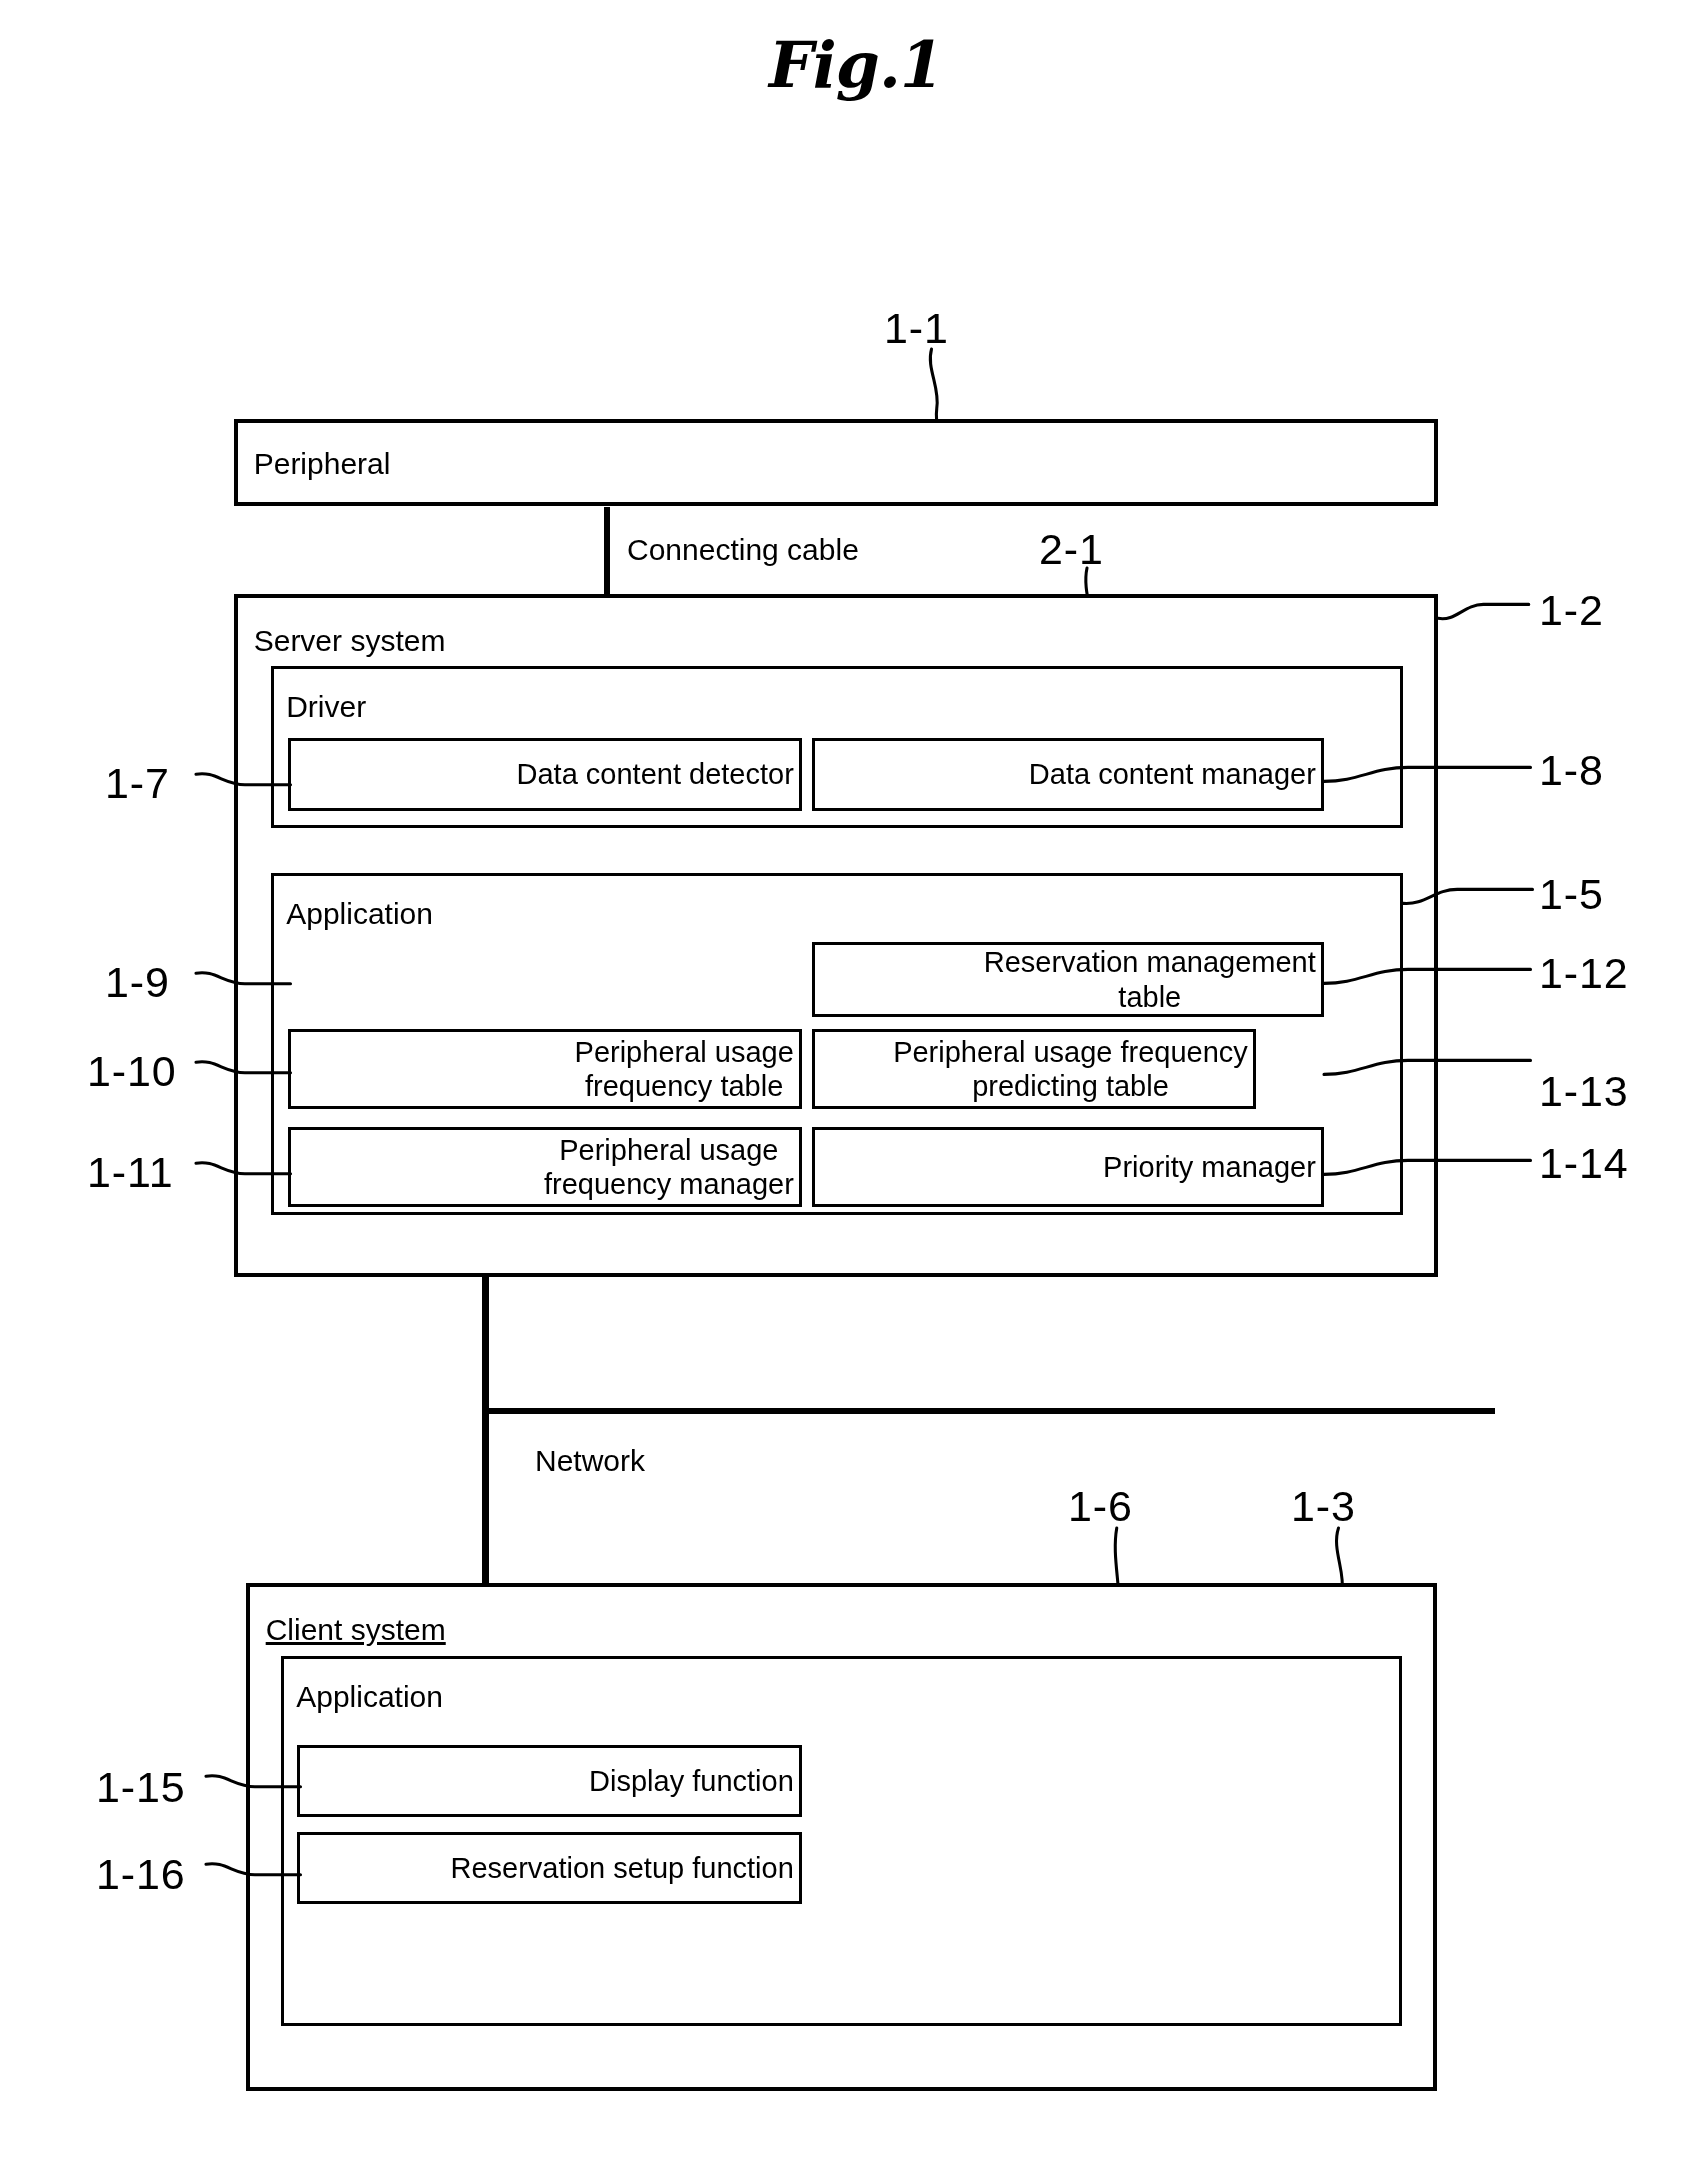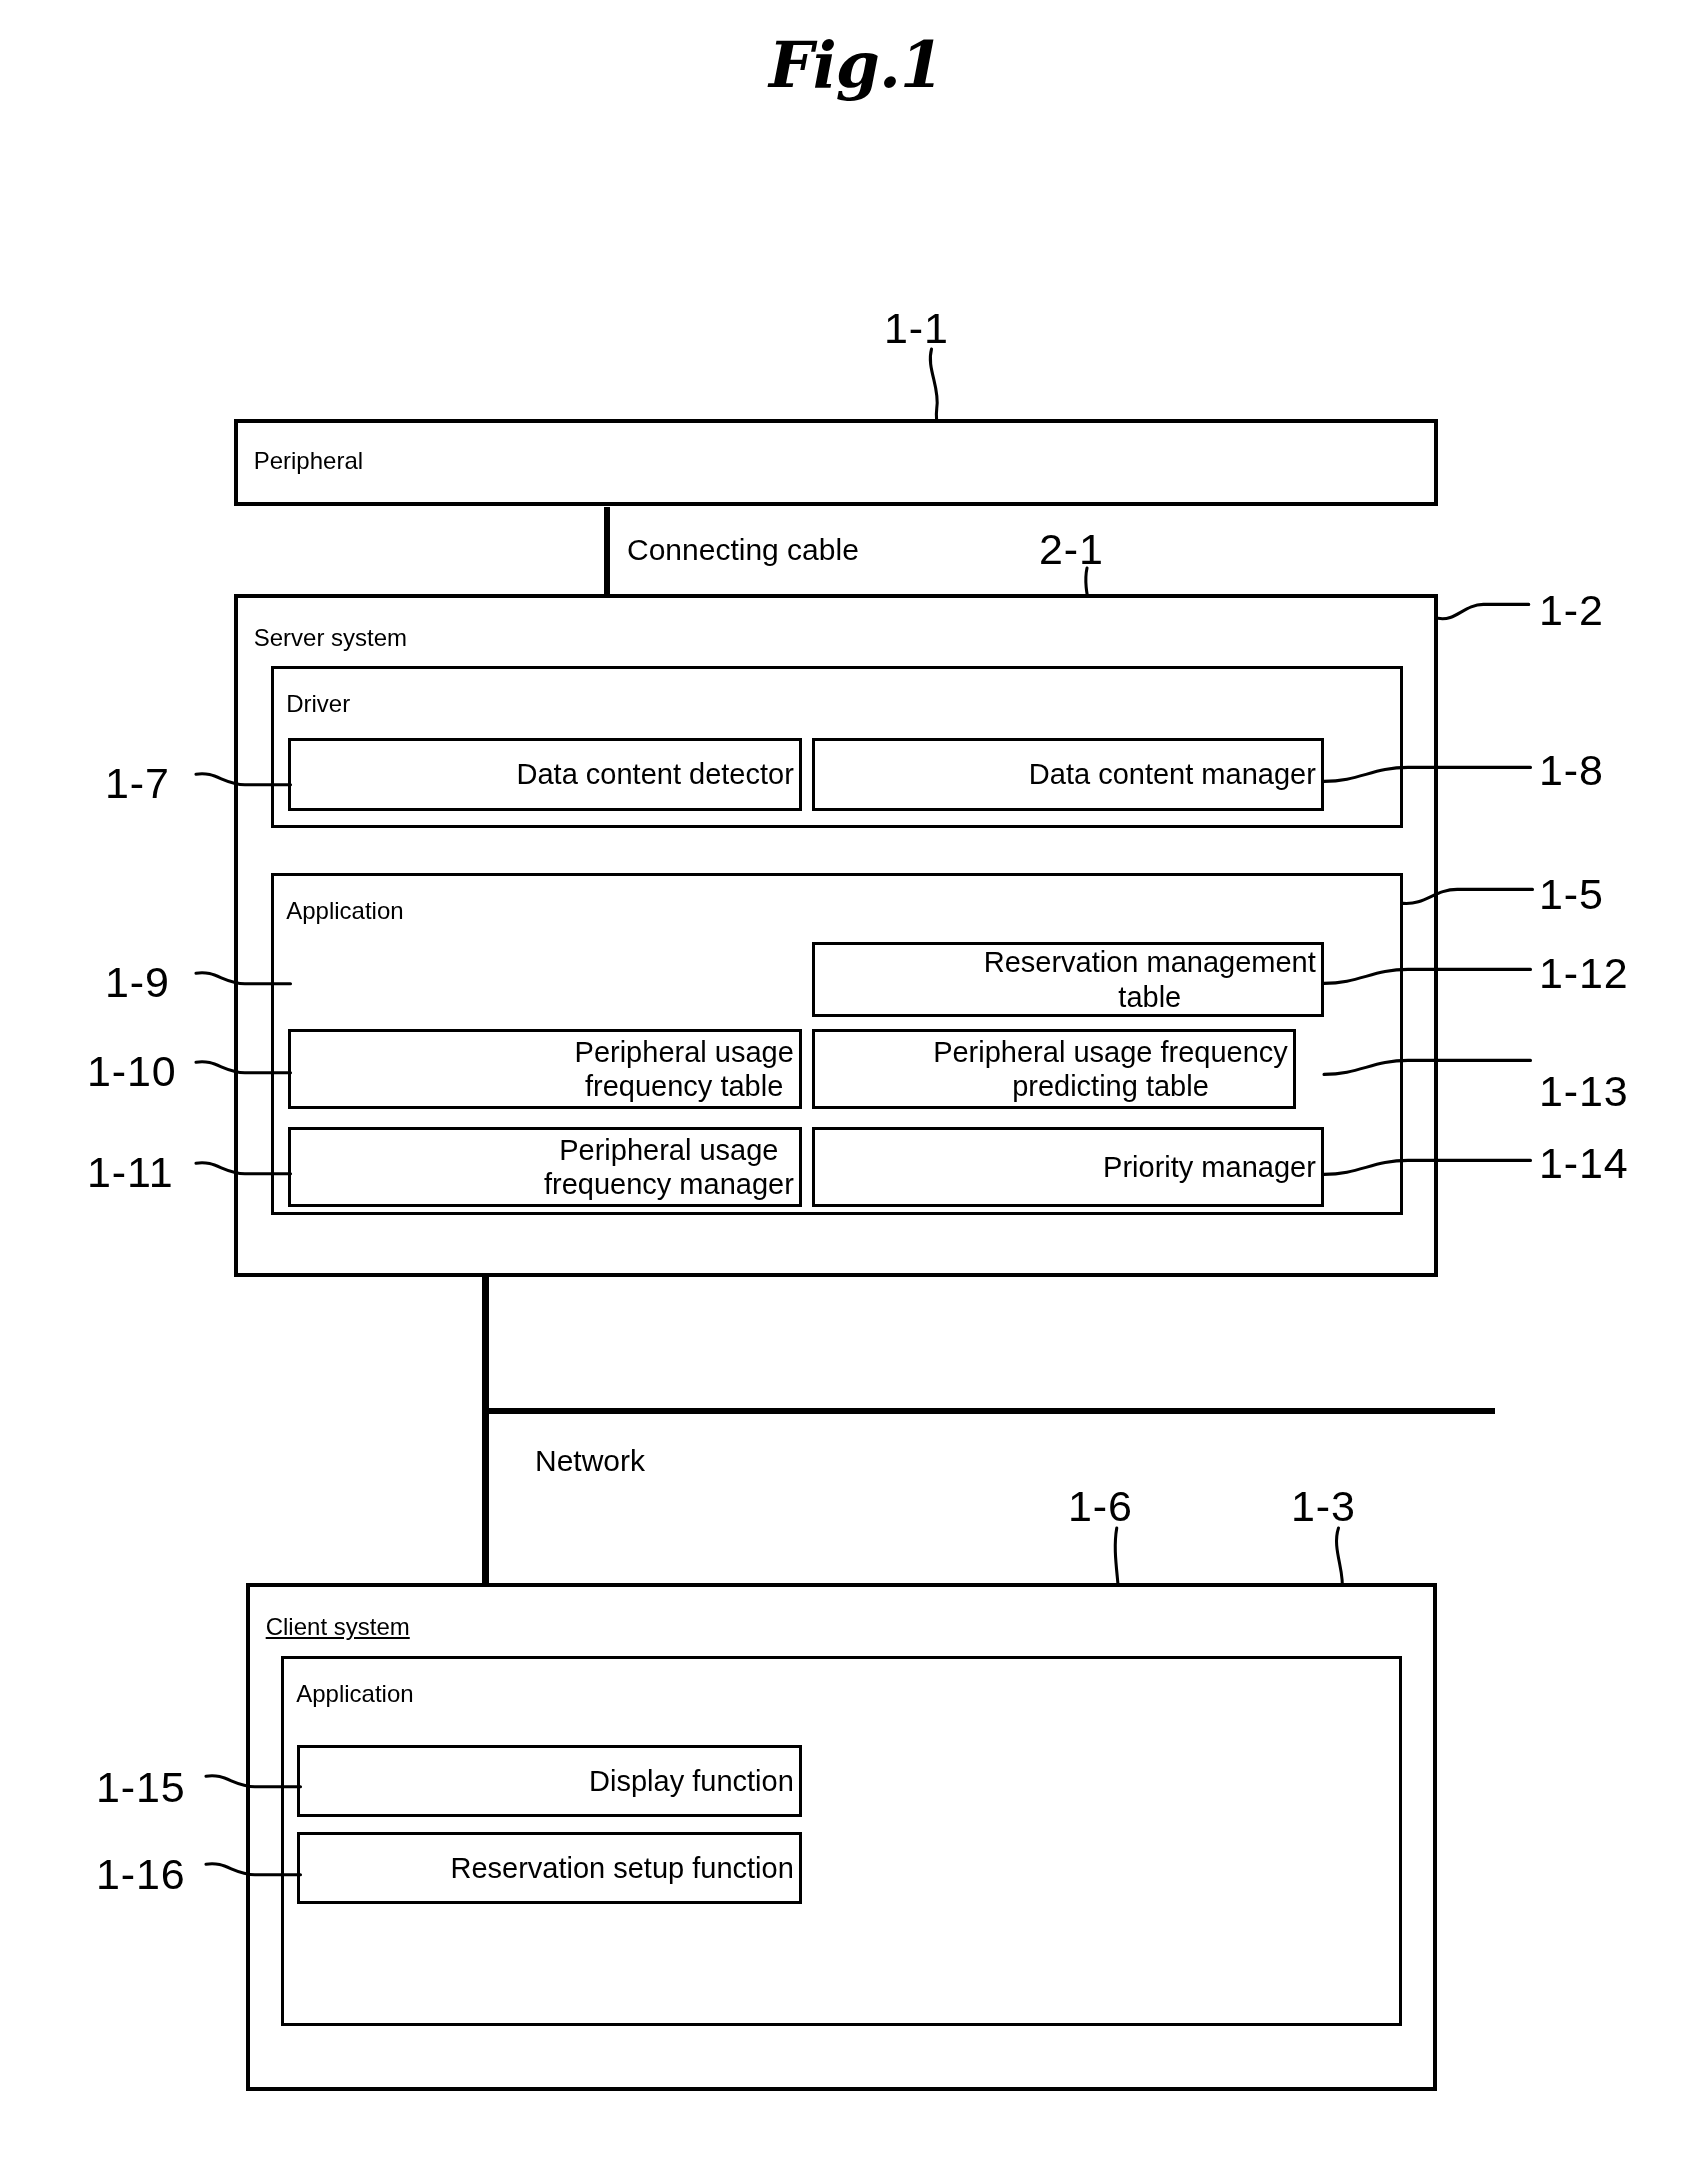--- a/index.html
+++ b/index.html
@@ -37,21 +37,21 @@
   .box {
     position: absolute;
     border: 4.4px solid #000;
     background: #fff;
   }
   .box.inner { border-width: 3.5px; }
 
   
   .box-title {
     position: absolute;
-    font-size: 24px;
+    font-size: 30px;
     line-height: 1;
     white-space: nowrap;
   }
 
   
   .leaf {
     position: absolute;
     border: 3.5px solid #000;
     background: #fff;
     display: flex;
@@ -182,21 +182,21 @@
 
   <svg class="leader" style="left:1324px; top:964px; width:210px; height:23px;" viewBox="0 0 240 26" width="210" height="23">
     <path d="M 0 22 C 40 22, 56 6, 96 6 L 236 6"></path>
   </svg>
   <div class="ref" style="left:1539px; top:952px;">1-12</div>
 
   <div class="leaf" style="left:288px; top:1029px; width:514px; height:80px; white-space:pre-line;">
     <span style="white-space:pre-line;">Peripheral usage
 frequency table</span>
   </div>
-  <div class="leaf" style="left:812px; top:1029px; width:484px; height:80px; white-space:pre-line;">
+  <div class="leaf" style="left:812px; top:1029px; width:444px; height:80px; white-space:pre-line;">
     <span style="white-space:pre-line;">Peripheral usage frequency
 predicting table</span>
   </div>
 
   <div class="ref" style="left:87px; top:1050px;">1-10</div>
   <svg class="leader" style="left:196px; top:1057px; width:98px; height:21px;" viewBox="0 0 112 24" width="98" height="21">
     <path d="M 0 6 C 22 2, 32 18, 56 18 L 108 18"></path>
   </svg>
 
   <svg class="leader" style="left:1324px; top:1055px; width:210px; height:23px;" viewBox="0 0 240 26" width="210" height="23">

